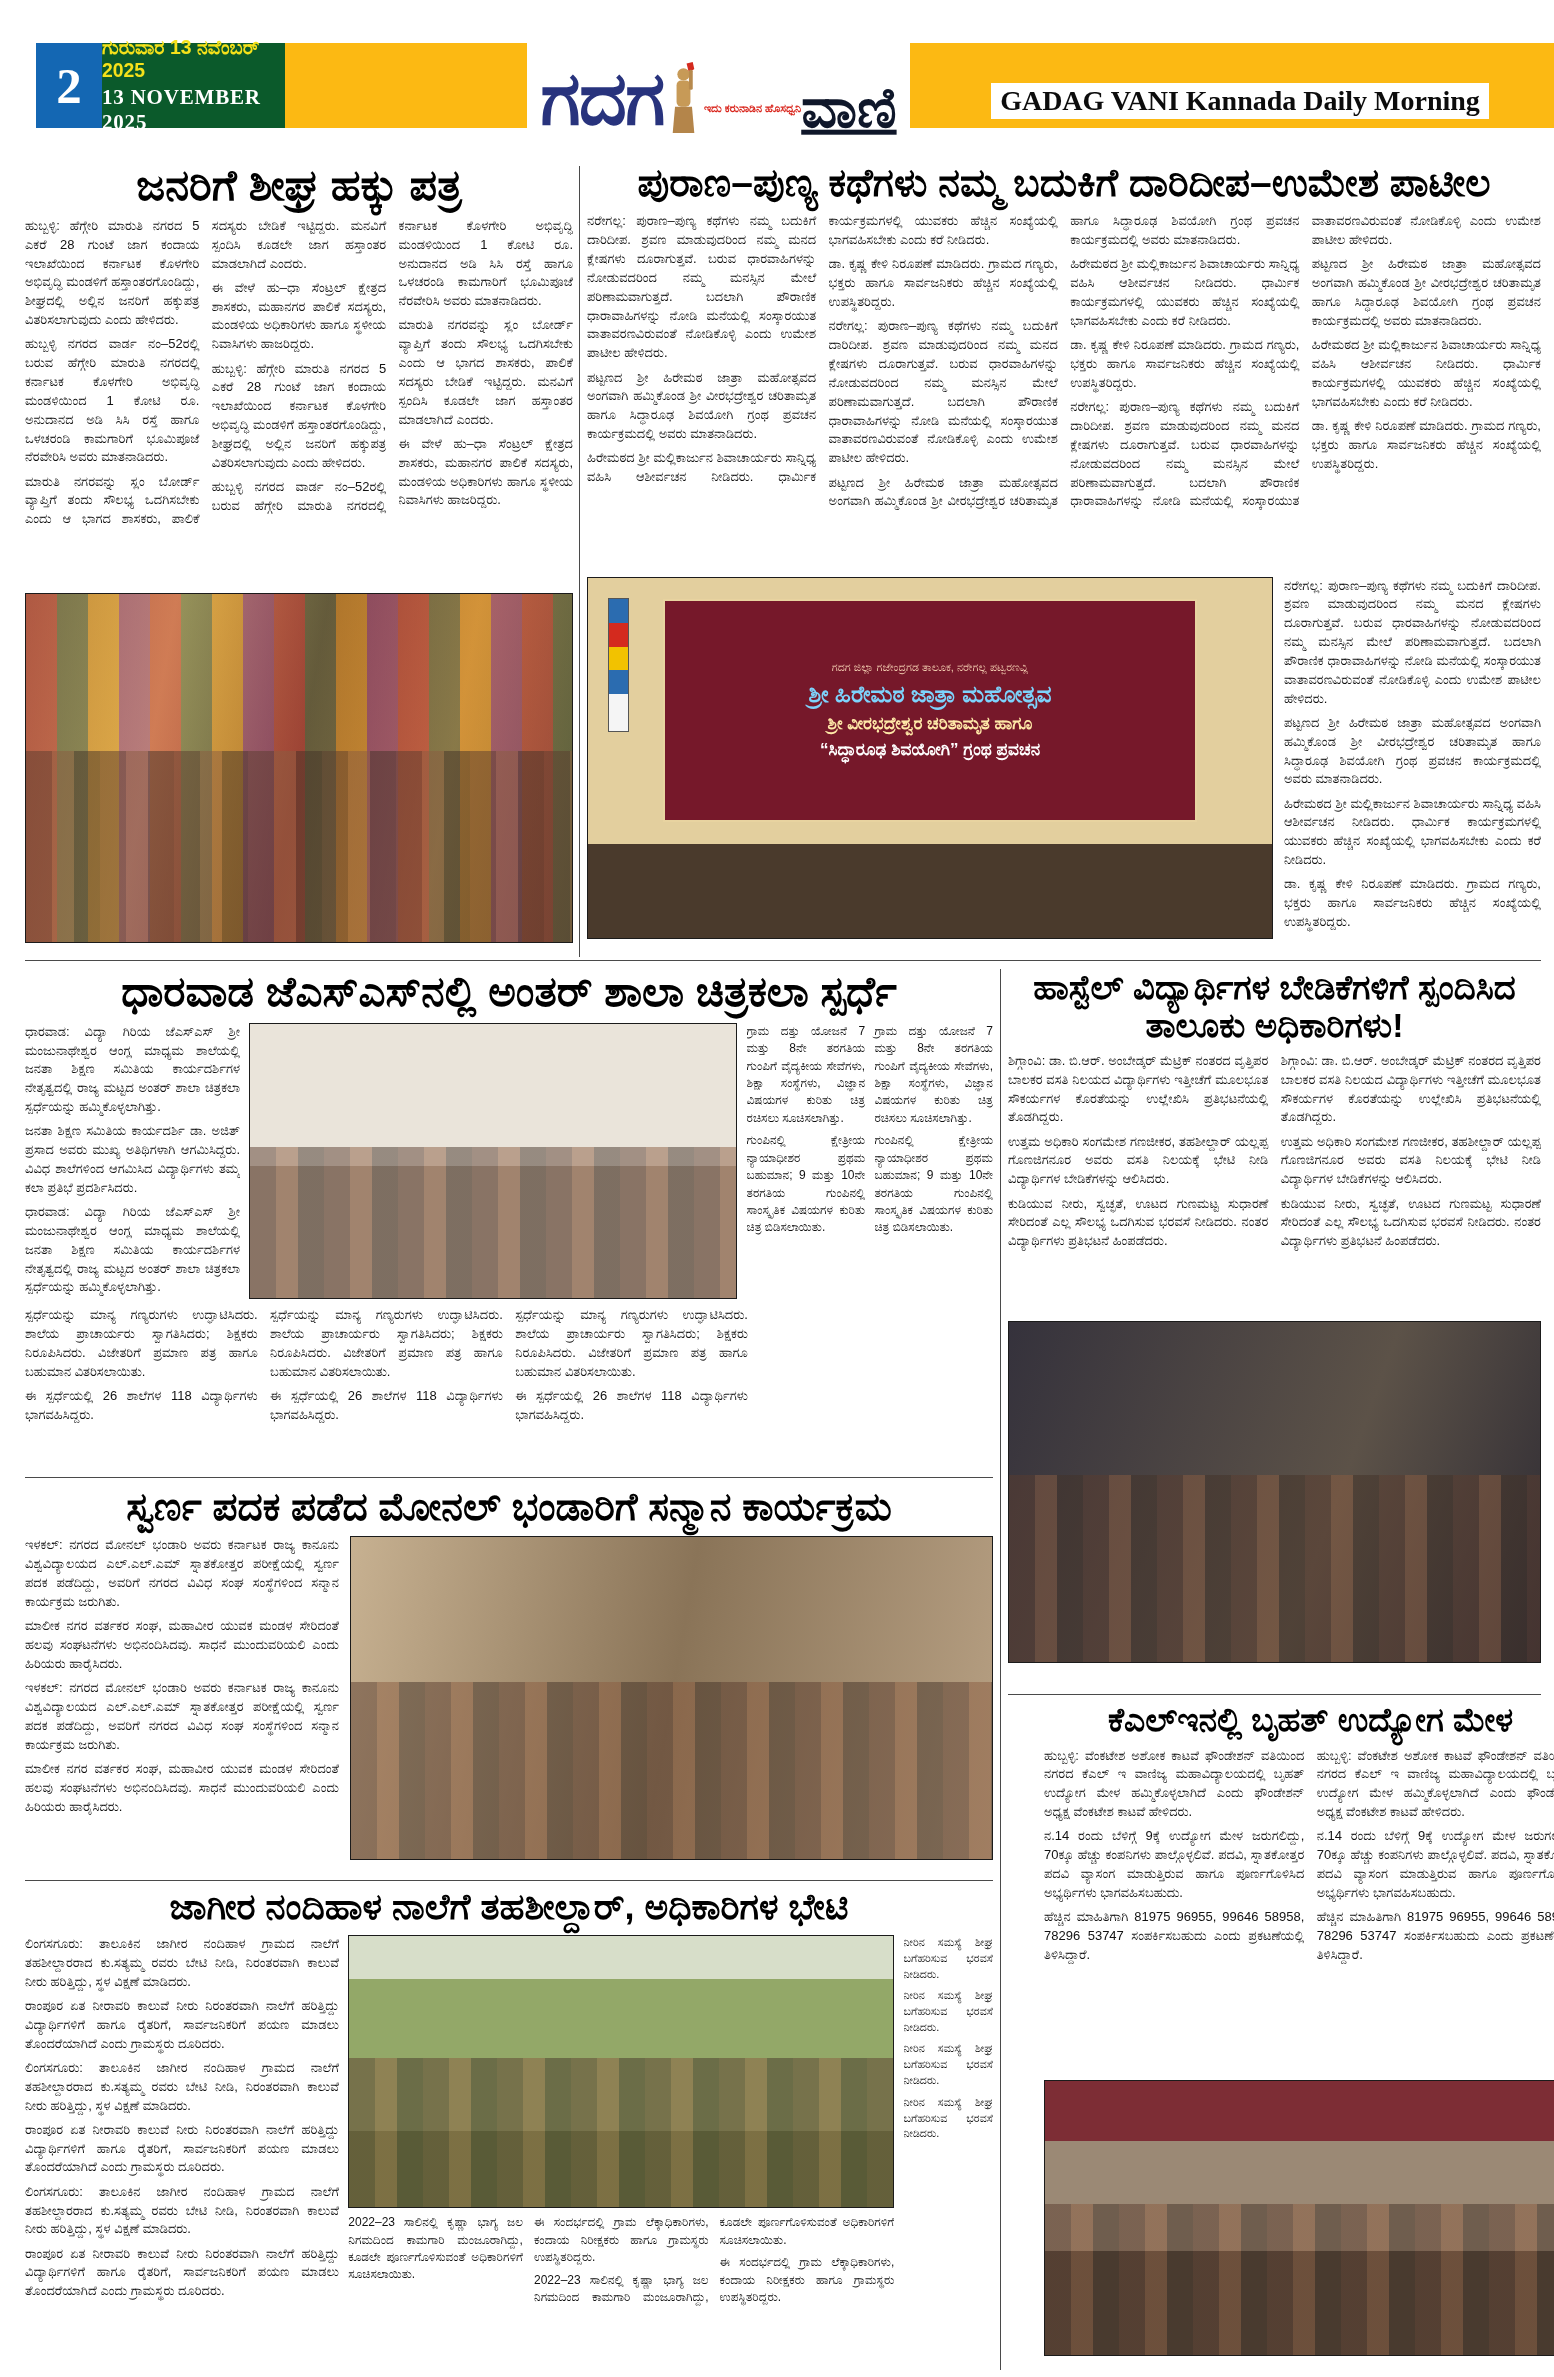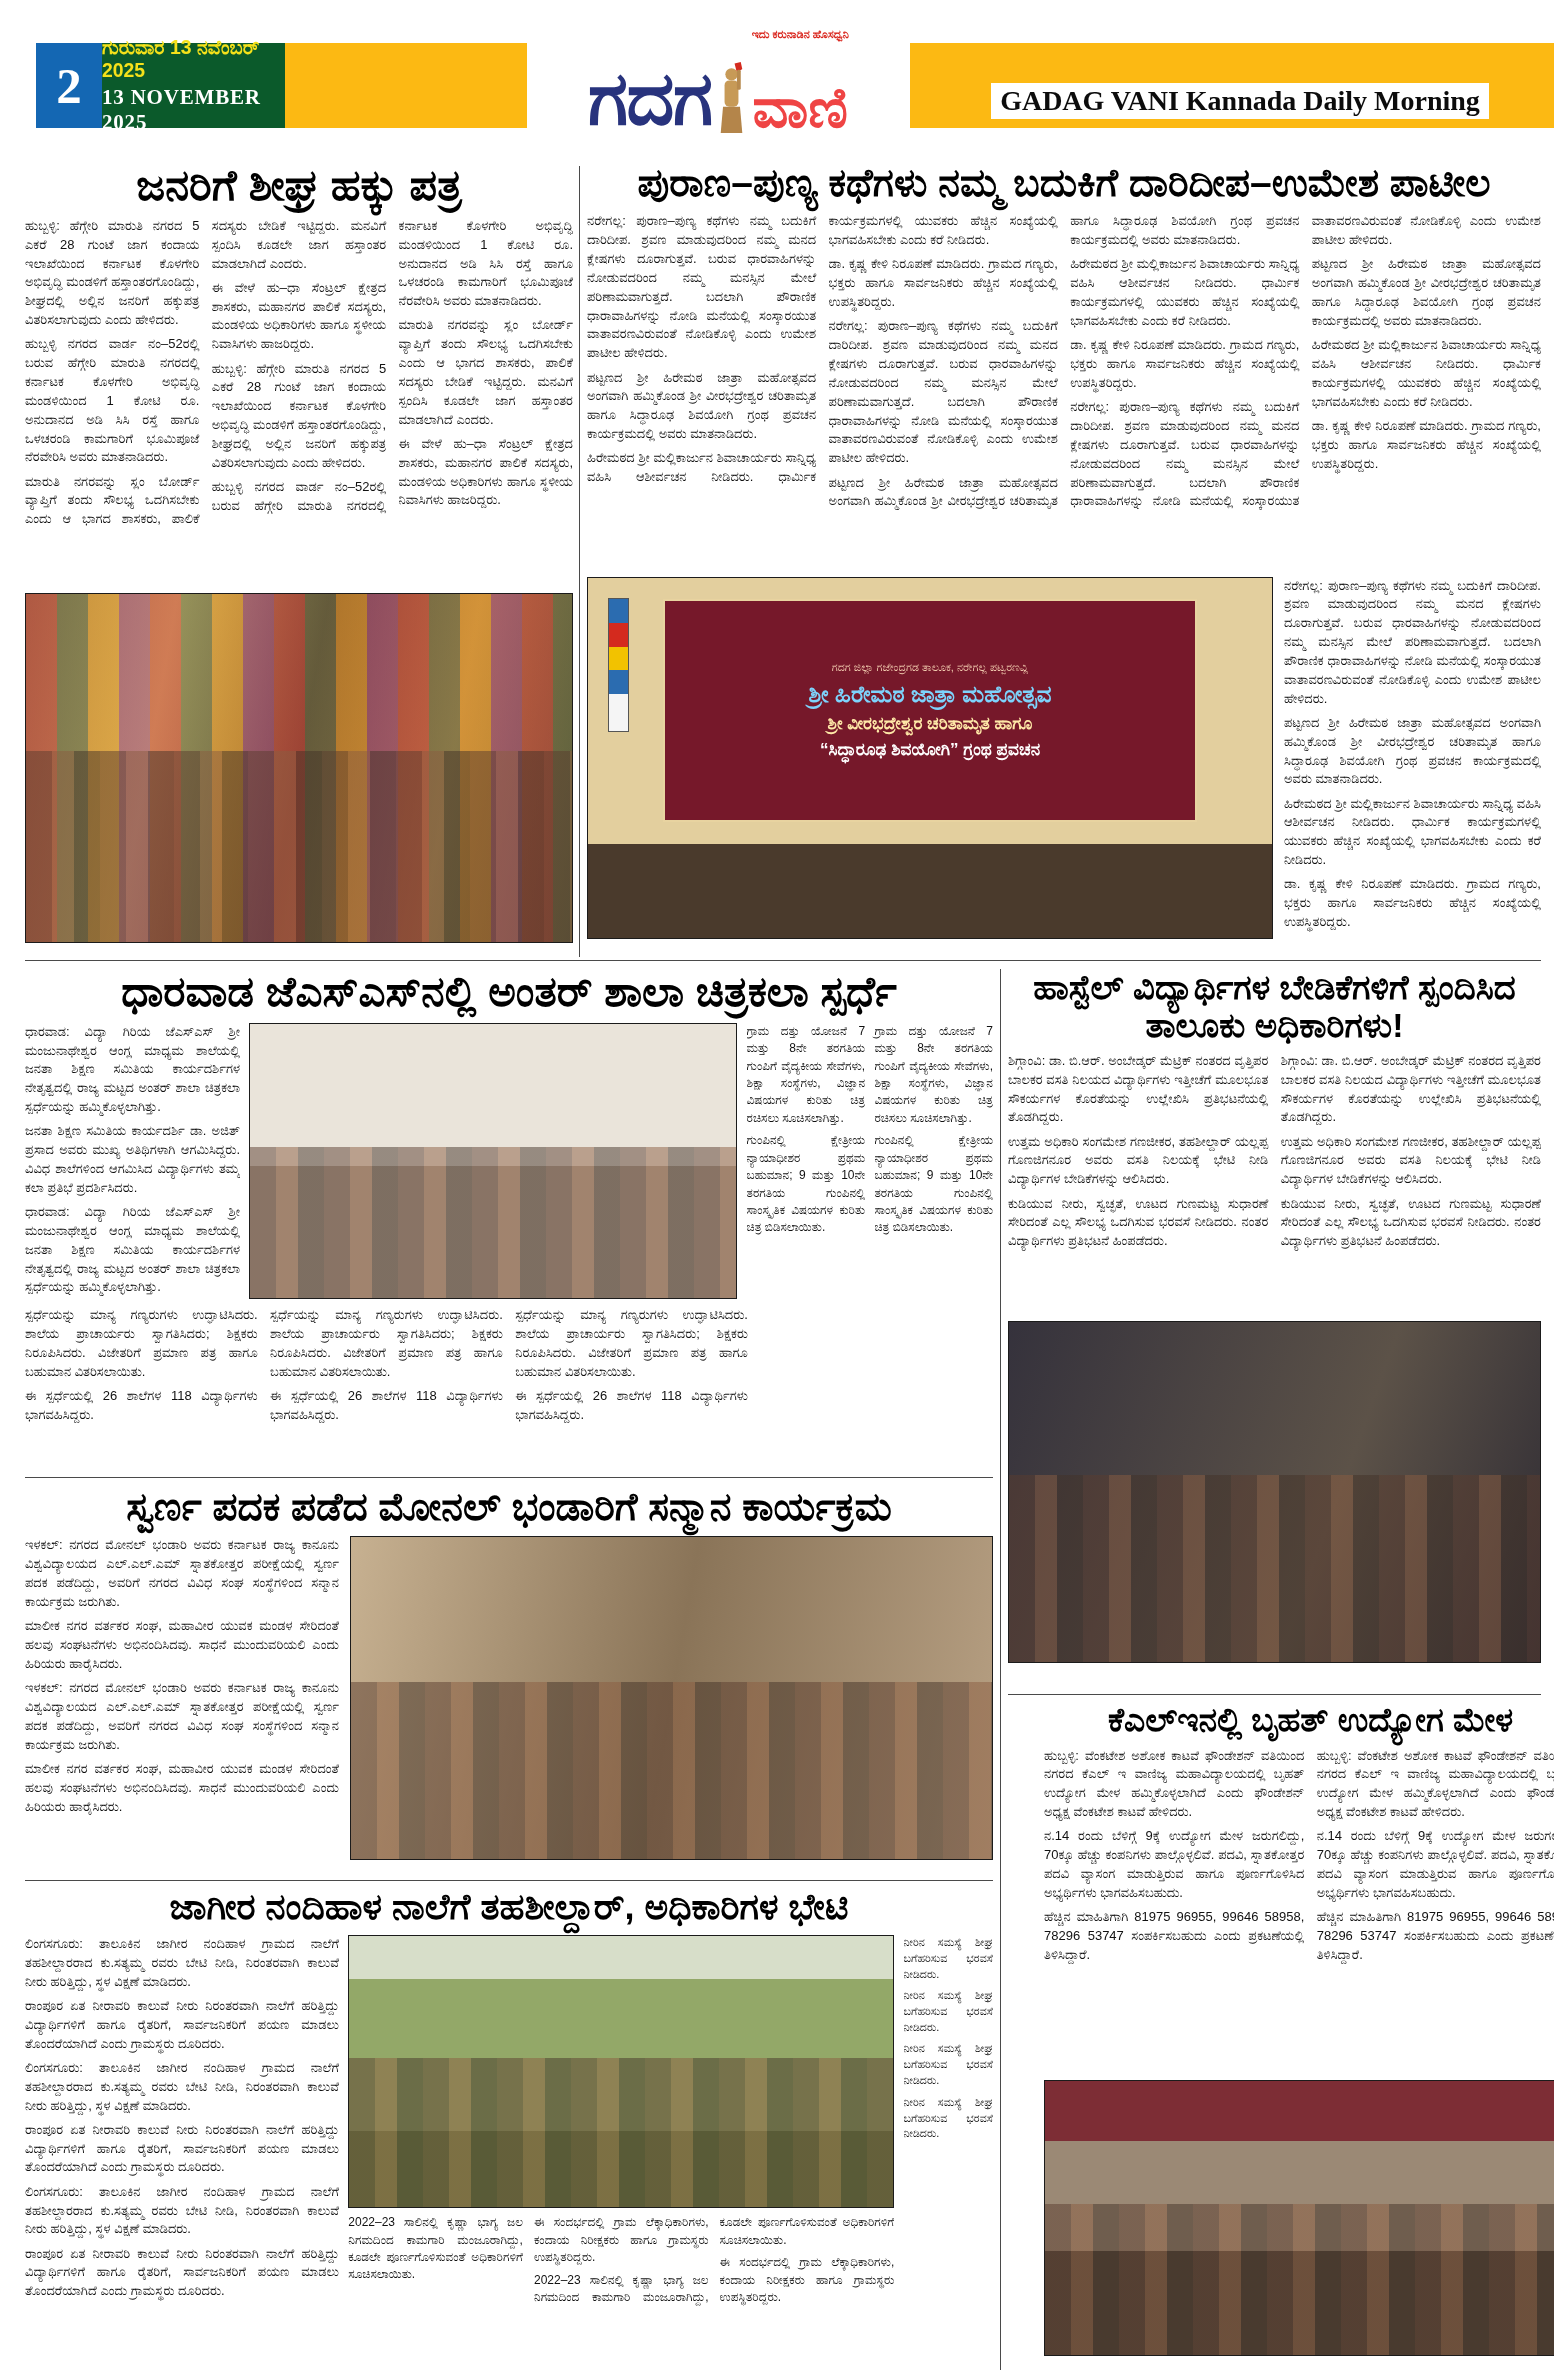--- a/index.html
+++ b/index.html
@@ -14,23 +14,23 @@
   .date-kn{color:#f5e11a;font-weight:700;font-size:19.4px;}
   .date-en{color:#ffffff;font-weight:700;font-size:21px;font-family:"Liberation Serif",serif;letter-spacing:0.8px;}
   .ys{background:#fcb913;}
   .ys-left{width:242px;}
   .ys-right{flex:1;position:relative;display:flex;align-items:center;}
   .white-strip{position:absolute;left:81px;right:66px;top:40px;height:36px;background:#fff;display:flex;align-items:center;justify-content:center;
                font-family:"Liberation Serif",serif;font-weight:700;font-size:28px;color:#0c0c0c;white-space:nowrap;}
   .logo-zone{width:383px;background:#fff;position:relative;display:flex;align-items:flex-end;justify-content:center;}
   .logo-blue{color:#28337d;font-weight:800;font-size:74px;line-height:1;letter-spacing:-1.5px;transform:translateY(7.7px);}
   .statue{margin:0 4.6px;transform:translateY(11px);}
-  .logo-right{display:flex;flex-direction:column;align-items:center;transform:translateY(7.7px);gap:39px;}
+  .logo-right{display:flex;align-items:center;transform:translateY(7.7px);}
   .tagline{color:#d9251c;font-size:11px;font-weight:700;white-space:nowrap;}
-  .logo-red{color:#ef4444;font-weight:800;font-size:56px;line-height:1;}
+  .logo-red{color:#0f172a;font-weight:800;font-size:56px;line-height:1;text-decoration:underline;}
 
   
   .sec{position:absolute;}
   .headline{margin:0 0 7.7px 0;text-align:center;font-weight:800;line-height:1.12;color:#000;}
   .bp{margin:0 0 5.4px 0;text-align:justify;}
   .body-txt{font-size:13px;line-height:1.45;overflow:hidden;}
   .vrule{position:absolute;width:0;border-left:1.2px solid #4a4a4a;}
   .hrule{position:absolute;height:0;border-top:1.2px solid #4a4a4a;}
 
   .photo{position:relative;border:1.5px solid #1b1b1b;overflow:hidden;box-sizing:border-box;}

